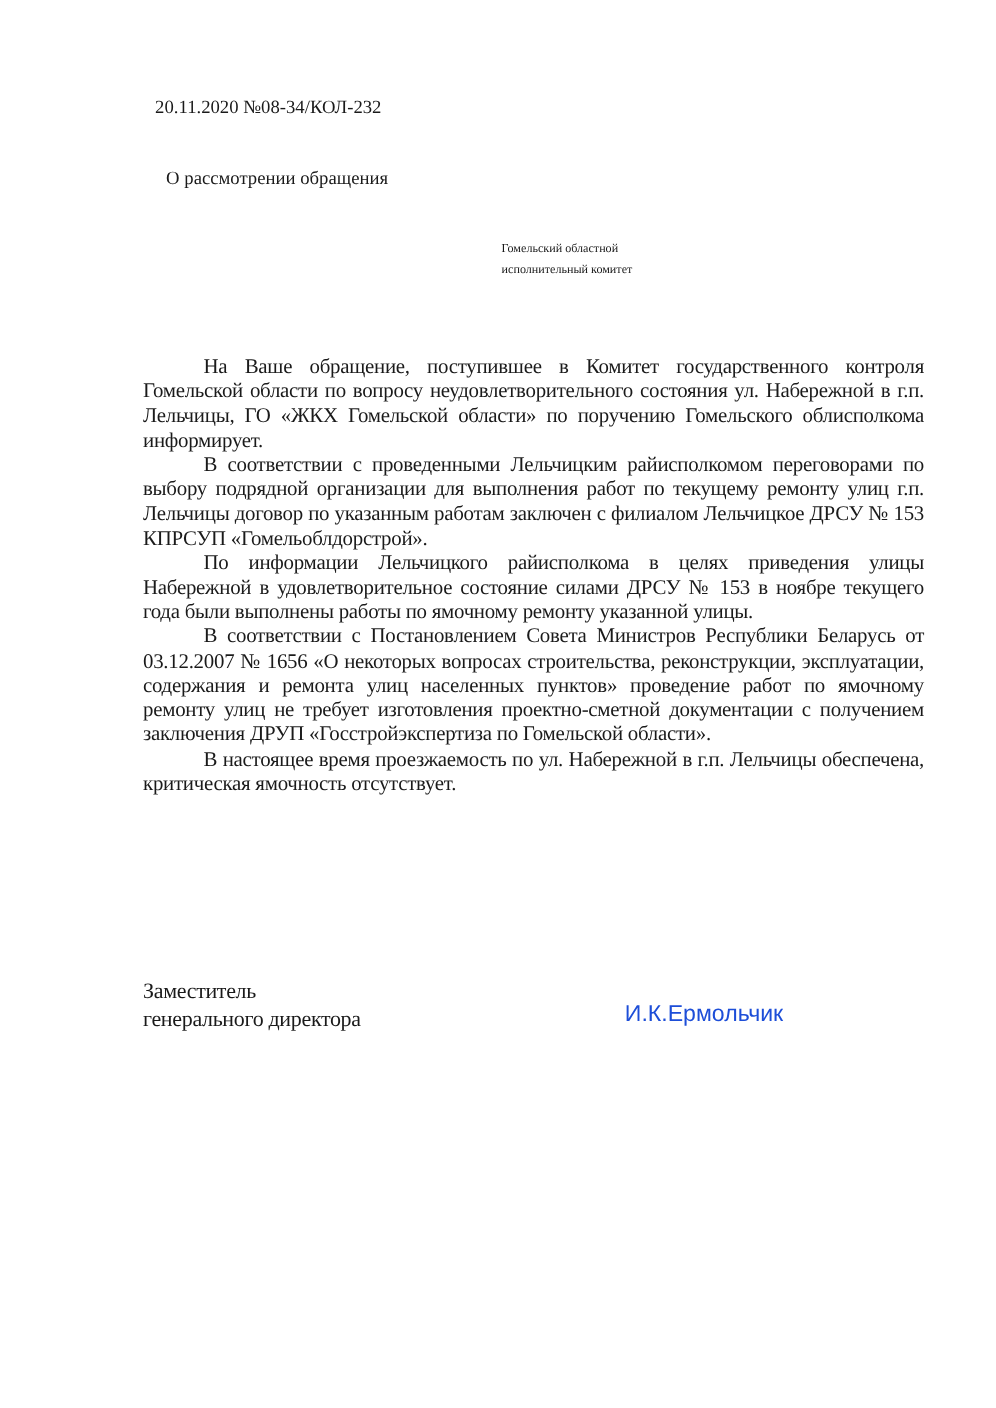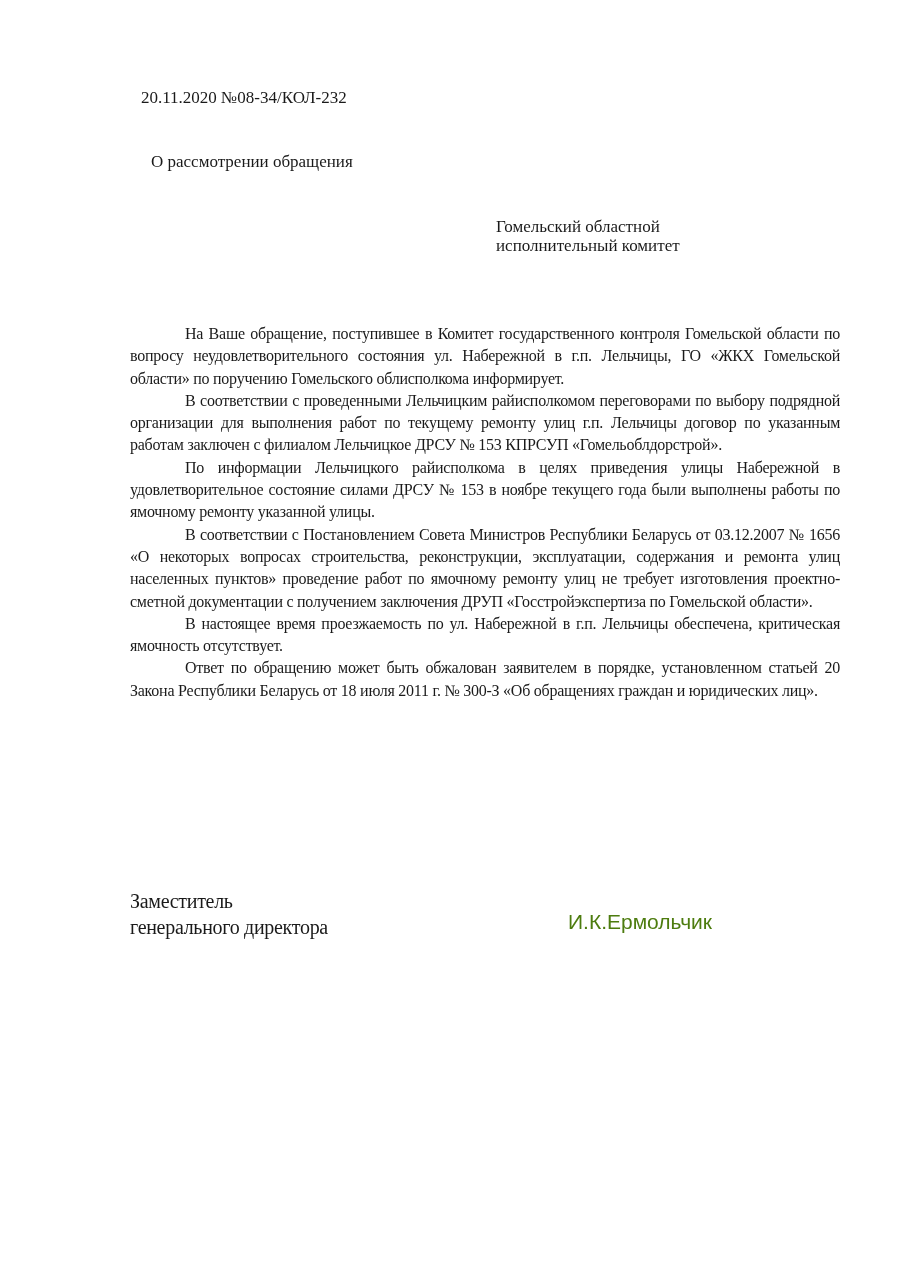--- a/index.html
+++ b/index.html
@@ -1,44 +1,43 @@
 <!DOCTYPE html>
 <html><head>
   <meta charset="utf-8">
   <style>
     html, body { margin: 0; padding: 0; background: #ffffff; }
     body { width: 905px; height: 1280px; position: relative; overflow: hidden;
            font-family: "Liberation Serif", serif; color: #1a1a1a; }
     .abs { position: absolute; }
     .ref { left: 141px; top: 88px; font-size: 17px; }
     .subject { left: 141px; top: 152px; font-size: 17px; margin-left: 10px; }
-    .addressee { left: 496px; top: 217px; font-size: 17px; line-height: 19px; }
-    .body-text { left: 130px; top: 323px; width: 710px; font-size: 16px; line-height: 22.3px;
+    .addressee { left: 456px; top: 217px; font-size: 11px; line-height: 19px; }
+    .body-text { left: 130px; top: 323px; width: 710px; font-size: 19px; line-height: 22.3px;
                  letter-spacing: -0.25px; }
     .body-text p { margin: 0; text-indent: 55px; text-align: justify; }
     .sign-title { left: 130px; top: 888px; font-size: 20px; line-height: 26px; letter-spacing: -0.3px; }
-    .sign-name { left: 568px; top: 910px; font-size: 21px; font-family: "Liberation Sans", sans-serif; color: #4d7c0f; }
+    .sign-name { left: 568px; top: 910px; font-size: 21px; font-family: "Liberation Sans", sans-serif; color: #1d4ed8; }
   </style>
 </head>
 <body>
 
 <div class="abs ref">20.11.2020 №08-34/КОЛ-232</div>
 <div class="abs subject">О рассмотрении обращения</div>
 
 <div class="abs addressee">
   <div>Гомельский областной</div>
   <div>исполнительный комитет</div>
 </div>
 
 <div class="abs body-text">
   <p>На Ваше обращение, поступившее в Комитет государственного контроля Гомельской области по вопросу неудовлетворительного состояния ул. Набережной в г.п. Лельчицы, ГО «ЖКХ Гомельской области» по поручению Гомельского облисполкома информирует.</p>
   <p>В соответствии с проведенными Лельчицким райисполкомом переговорами по выбору подрядной организации для выполнения работ по текущему ремонту улиц г.п. Лельчицы договор по указанным работам заключен с филиалом Лельчицкое ДРСУ № 153 КПРСУП «Гомельоблдорстрой».</p>
   <p>По информации Лельчицкого райисполкома в целях приведения улицы Набережной в удовлетворительное состояние силами ДРСУ № 153 в ноябре текущего года были выполнены работы по ямочному ремонту указанной улицы.</p>
   <p>В соответствии с Постановлением Совета Министров Республики Беларусь от 03.12.2007 № 1656 «О некоторых вопросах строительства, реконструкции, эксплуатации, содержания и ремонта улиц населенных пунктов» проведение работ по ямочному ремонту улиц не требует изготовления проектно-сметной документации с получением заключения ДРУП «Госстройэкспертиза по Гомельской области».</p>
   <p>В настоящее время проезжаемость по ул. Набережной в г.п. Лельчицы обеспечена, критическая ямочность отсутствует.</p>
-  <p>Ответ по обращению может быть обжалован заявителем в порядке, установленном статьей 20 Закона Республики Беларусь от 18 июля 2011 г. № 300-З «Об обращениях граждан и юридических лиц».</p>
 </div>
 
 <div class="abs sign-title">
   <div>Заместитель</div>
   <div>генерального директора</div>
 </div>
 <div class="abs sign-name">И.К.Ермольчик</div>
 
 </body></html>

